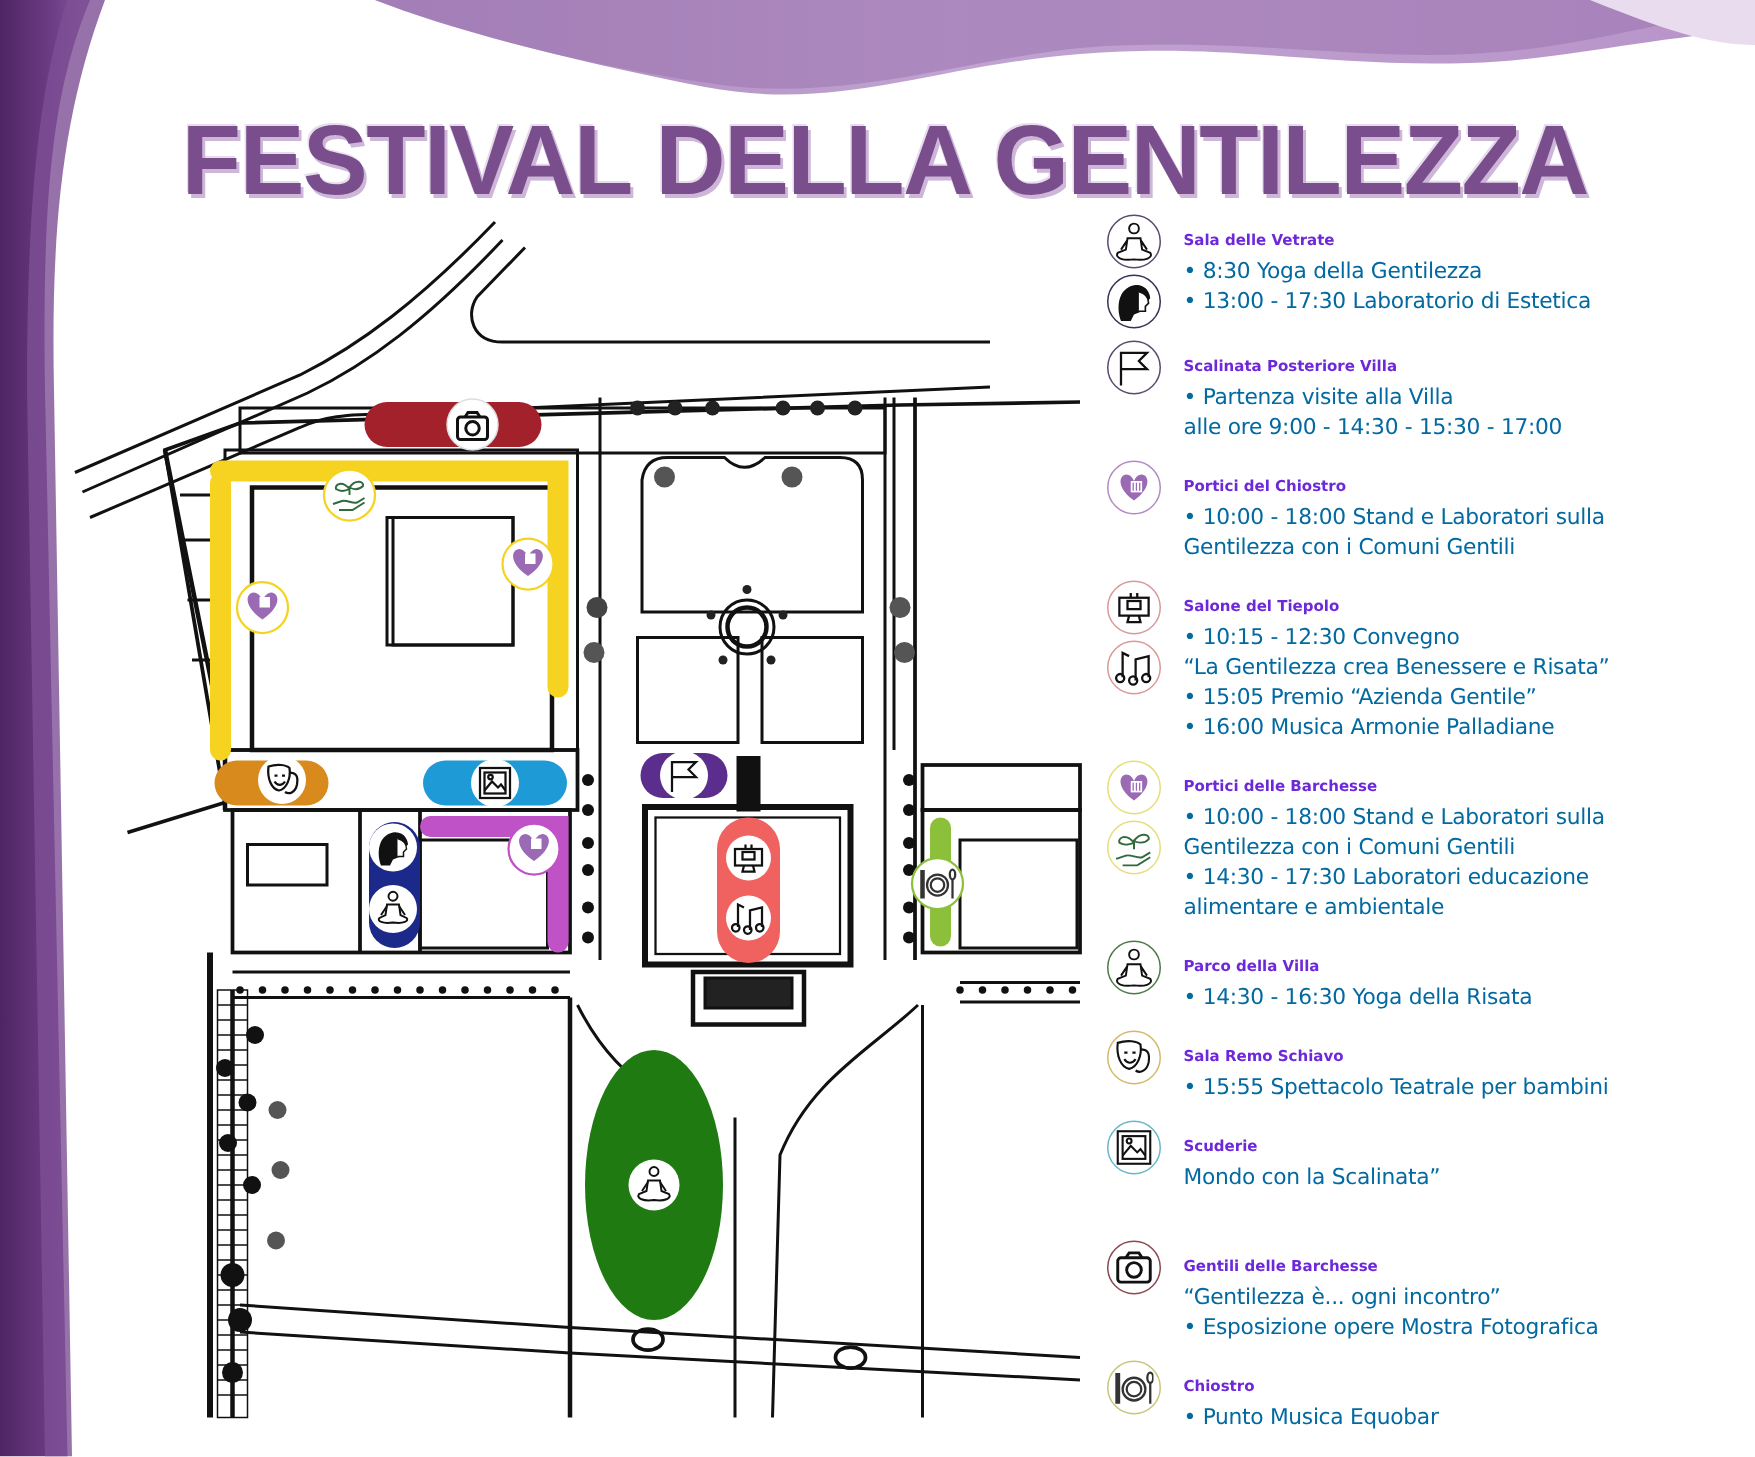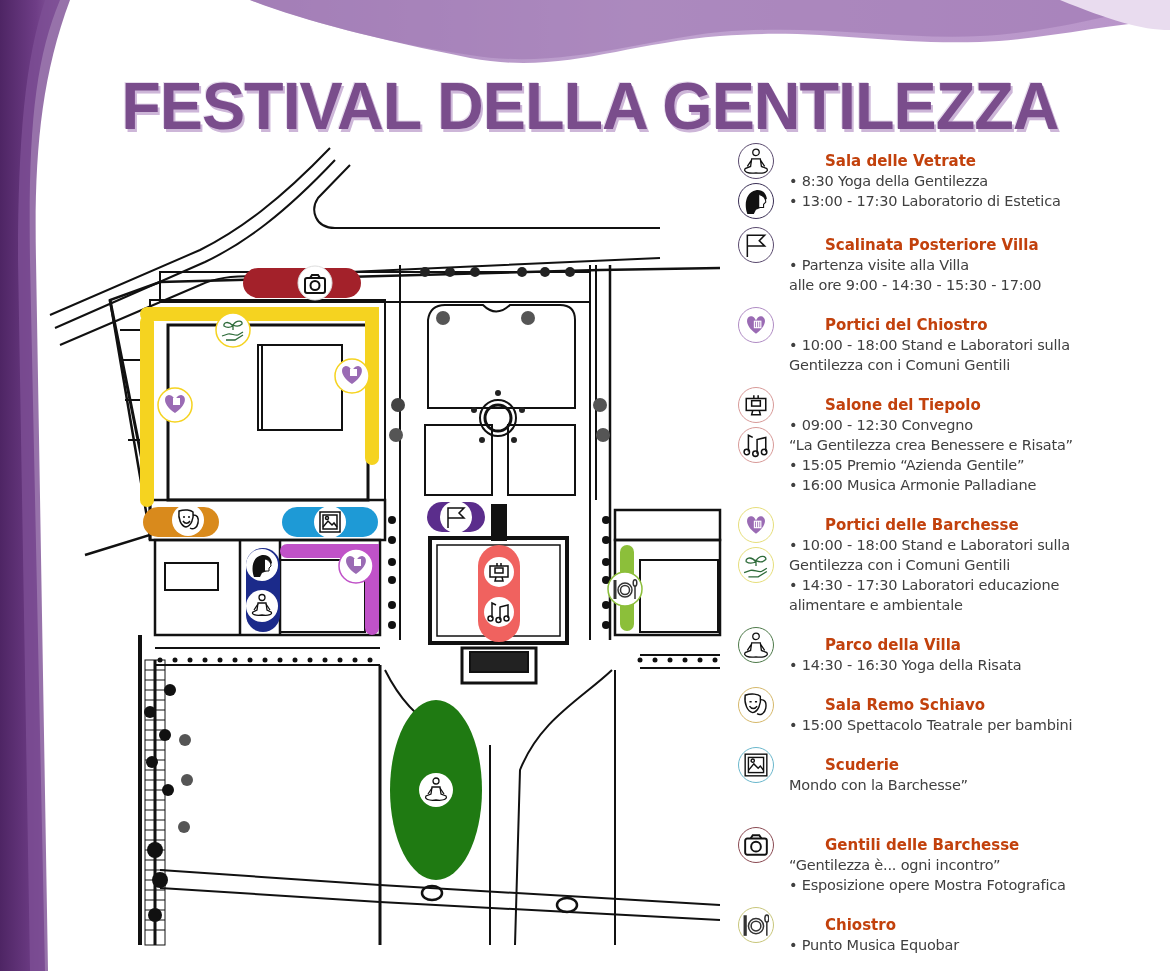--- a/index.html
+++ b/index.html
@@ -15,22 +15,22 @@
   .map { position: absolute; left: 40px; top: 130px; width: 690px; height: 841px; }
   .legend { position: absolute; left: 738px; top: 143px; width: 425px; }
   .entry { position: absolute; left: 0; width: 425px; }
   .entry .icons { position: absolute; left: 0; top: 0; width: 44px; }
   .icon-circle {
     width: 36px; height: 36px; border-radius: 50%; border: 1.5px solid #888; background: #fff;
     display: flex; align-items: center; justify-content: center; margin-bottom: 4px; box-sizing: border-box;
   }
   .icon-circle svg { width: 26px; height: 26px; }
   .entry .text { position: absolute; left: 51px; top: 8px; width: 380px; }
-  .entry .name { font-family: "DejaVu Sans", sans-serif; font-weight: bold; font-size: 15px; color: #c2410c; line-height: 20px; margin-left: 36px; }
-  .entry .line { font-family: "DejaVu Sans", sans-serif; font-size: 14.5px; color: #404040; line-height: 20px; white-space: nowrap; letter-spacing: -0.2px; }
+  .entry .name { font-family: "DejaVu Sans", sans-serif; font-weight: bold; font-size: 10px; color: #6d28d9; line-height: 20px; }
+  .entry .line { font-family: "DejaVu Sans", sans-serif; font-size: 14.5px; color: #0369a1; line-height: 20px; white-space: nowrap; letter-spacing: -0.2px; }
 </style>
 </head>
 <body>
 
 <svg class="bg-layer" viewBox="0 0 1170 971" xmlns="http://www.w3.org/2000/svg">
   <defs>
     <linearGradient id="gLeft" x1="0" x2="1" y1="0" y2="0">
       <stop offset="0" stop-color="#4e2564"></stop>
       <stop offset="0.6" stop-color="#6e3d86"></stop>
       <stop offset="1" stop-color="#8a5ea0"></stop>
@@ -364,21 +364,21 @@
         <svg viewBox="0 0 24 24" fill="none" stroke="#111" stroke-width="1.4">
             <path d="M5 18 L5 3 L9 5 M13 20 L13 7 L21 5 L21 18"></path>
             <circle cx="3.5" cy="18.5" r="2.5"></circle>
             <circle cx="11.5" cy="20" r="2.5"></circle>
             <circle cx="19.5" cy="18.5" r="2.5"></circle>
           </svg>
       </div>
     </div>
     <div class="text">
       <div class="name">Salone del Tiepolo</div>
-      <div class="line">• 09:00 - 12:30 Convegno</div>
+      <div class="line">• 10:15 - 12:30 Convegno</div>
       <div class="line">“La Gentilezza crea Benessere e Risata”</div>
       <div class="line">• 15:05 Premio “Azienda Gentile”</div>
       <div class="line">• 16:00 Musica Armonie Palladiane</div>
     </div>
   </div>
 
   <div class="entry" style="top:364px;">
     <div class="icons">
       <div class="icon-circle" style="border-color:#e6de7a">
         <svg viewBox="0 0 24 24">
@@ -423,38 +423,38 @@
       <div class="icon-circle" style="border-color:#d6b86a">
         <svg viewBox="0 0 24 24" fill="none" stroke="#111" stroke-width="1.3">
             <path d="M2 3 C 8 1, 14 2, 16 4 C 17 11, 14 18, 9 19 C 4 18, 1 11, 2 3 Z"></path>
             <path d="M6 9 h2 M11 9 h2 M6 13 C 8 16, 11 16, 13 13"></path>
             <path d="M16 7 C 20 7, 22 9, 21 15 C 20 20, 16 22, 13 20"></path>
           </svg>
       </div>
     </div>
     <div class="text">
       <div class="name">Sala Remo Schiavo</div>
-      <div class="line">• 15:00 Spettacolo Teatrale per bambini</div>
+      <div class="line">• 15:55 Spettacolo Teatrale per bambini</div>
     </div>
   </div>
 
   <div class="entry" style="top:604px;">
     <div class="icons">
       <div class="icon-circle" style="border-color:#6ab7cc">
         <svg viewBox="0 0 24 24" fill="none" stroke="#111" stroke-width="1.3">
             <rect x="2" y="2" width="20" height="20"></rect>
             <rect x="5" y="5" width="14" height="14"></rect>
             <path d="M5 17 L10 11 L14 15 L16 13 L19 17"></path>
             <circle cx="9" cy="8" r="1.5"></circle>
           </svg>
       </div>
     </div>
     <div class="text">
       <div class="name">Scuderie</div>
-      <div class="line">Mondo con la Barchesse”</div>
+      <div class="line">Mondo con la Scalinata”</div>
     </div>
   </div>
 
   <div class="entry" style="top:684px;">
     <div class="icons">
       <div class="icon-circle" style="border-color:#8a4a52">
         <svg viewBox="0 0 24 24" fill="none" stroke="#111" stroke-width="1.8">
             <rect x="2" y="6" width="20" height="15" rx="2"></rect>
             <circle cx="12" cy="13.5" r="4.5"></circle>
             <path d="M7 6 L9 3 L15 3 L17 6"></path>

